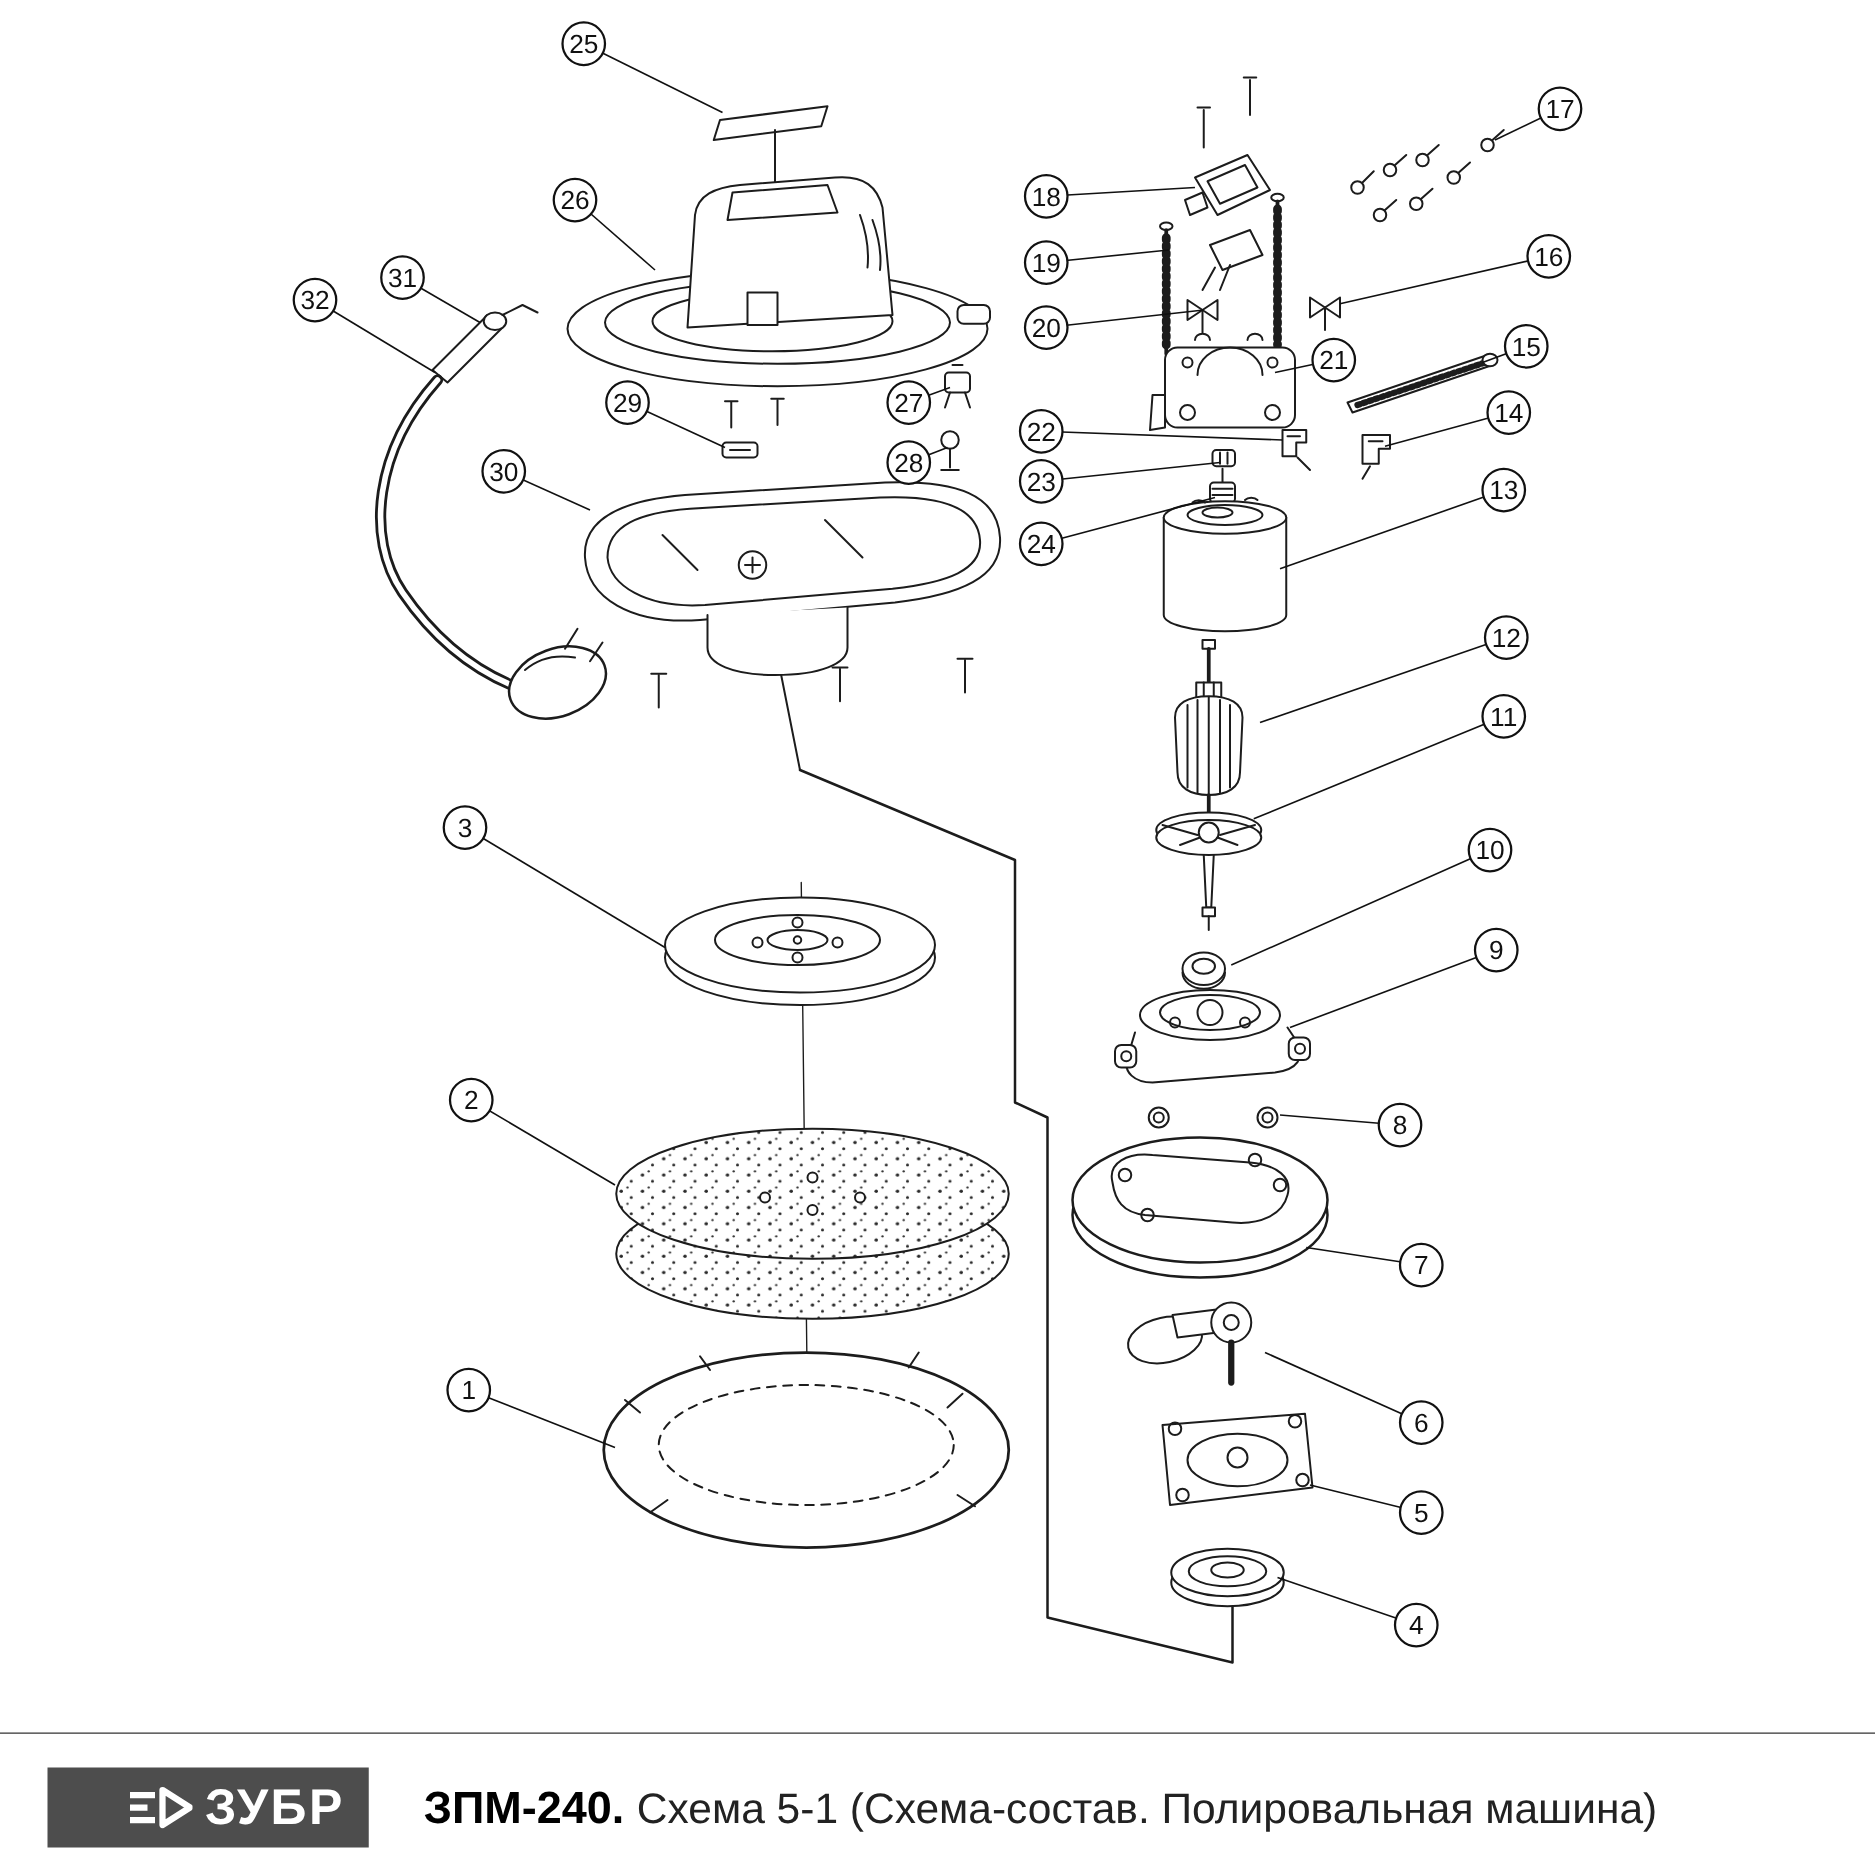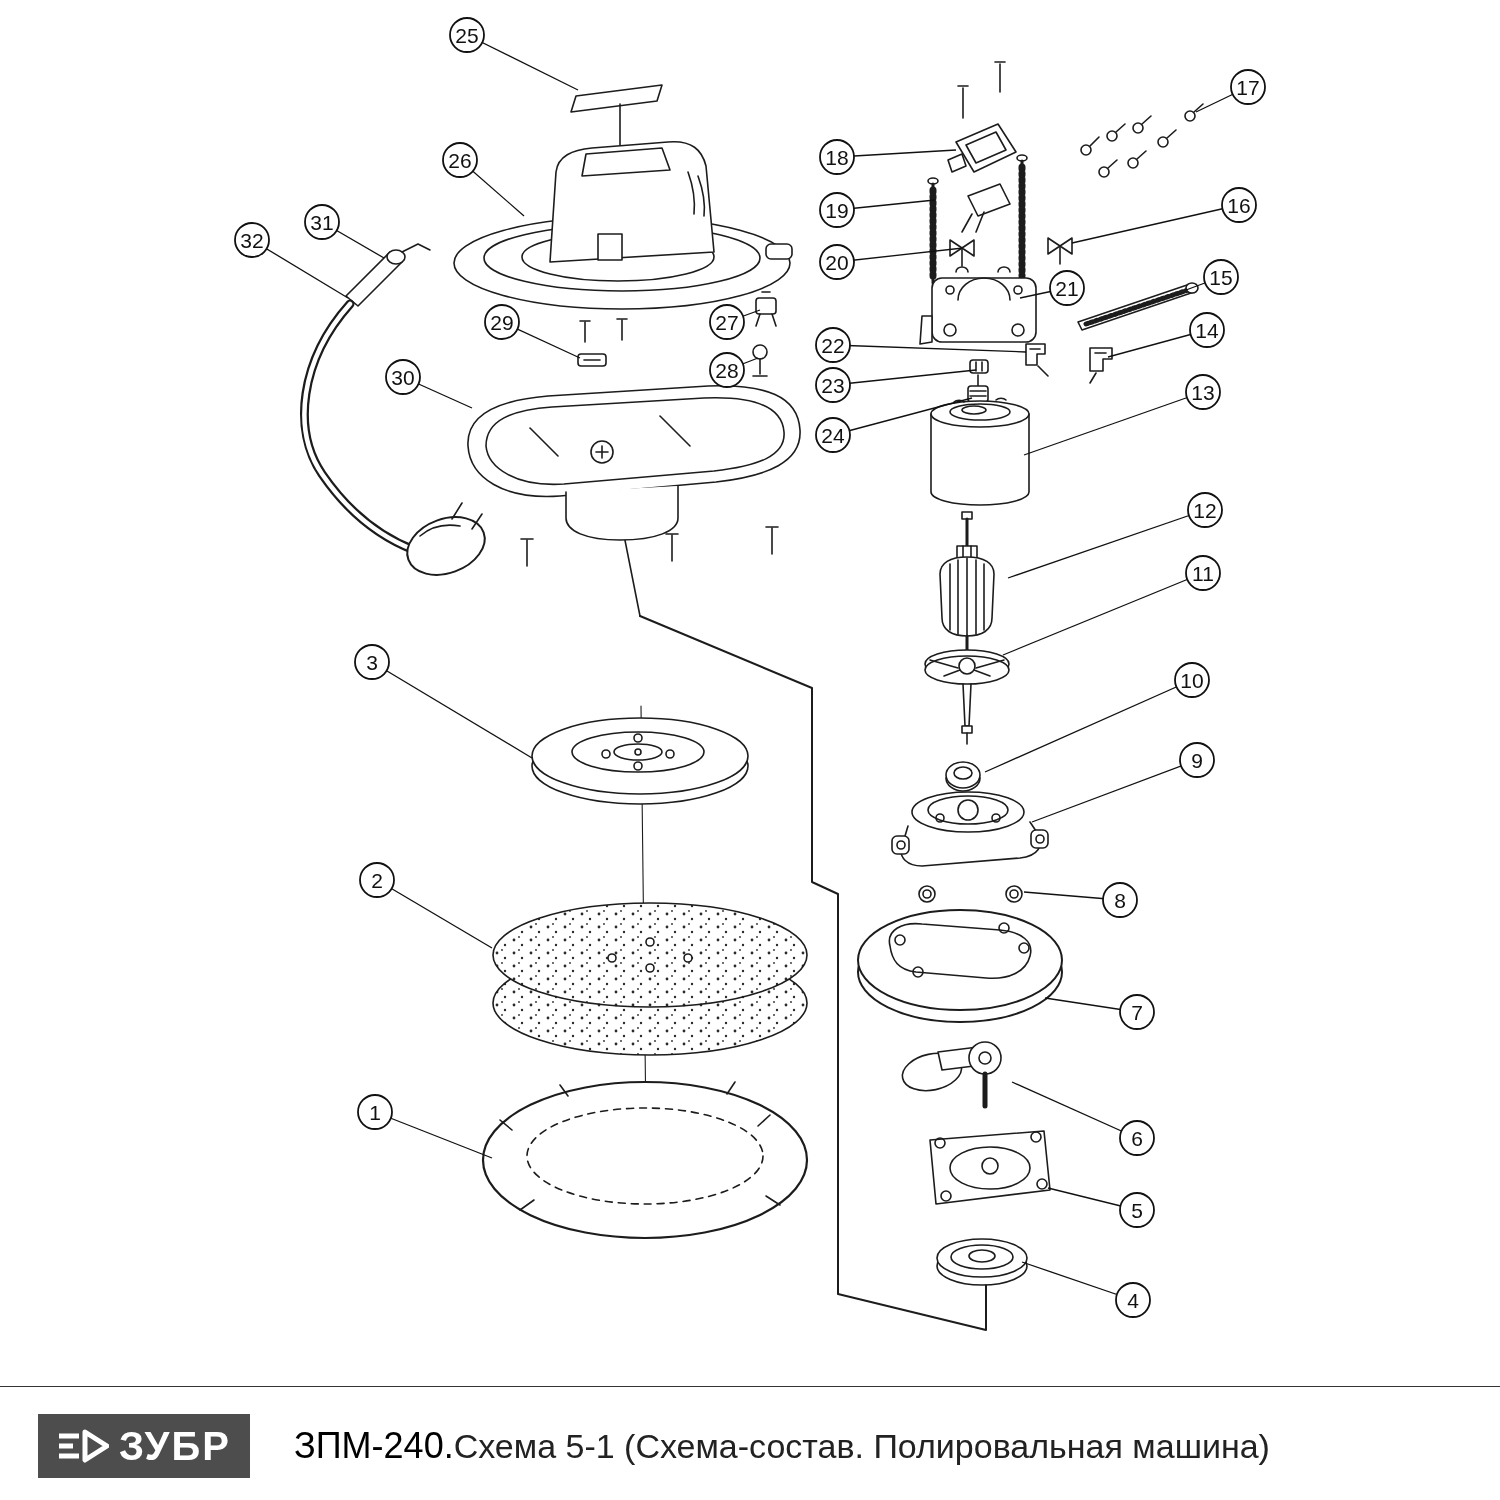--- a/index.html
+++ b/index.html
@@ -11,25 +11,25 @@
   
   #drawing{stroke:#1c1c1c;stroke-width:1.6;fill:none;stroke-linejoin:round;stroke-linecap:round;}
   .leader{stroke:#111;stroke-width:1.3;fill:none;}
   .bubble{fill:#fff;stroke:#111;stroke-width:1.8;}
   .bubble-num{fill:#111;stroke:none;font-size:21px;font-family:"Liberation Sans",sans-serif;text-anchor:middle;}
   
   .footer-rule{position:absolute;left:0;top:1386px;width:1500px;height:0;border-top:1.5px solid #333;}
   .footer-row{position:absolute;left:38px;top:1414px;right:30px;display:flex;align-items:center;gap:44px;}
   .brand-badge{
     width:212px;height:64px;background:#4d4d4d;display:flex;align-items:center;
-    justify-content:center;gap:10px;flex:0 0 auto;
+    justify-content:center;gap:10px;flex:0 0 auto;padding-left:45px;
   }
   .brand-text{color:#fff;font-size:40px;font-weight:700;letter-spacing:2px;line-height:1;}
   .footer-title{color:#1a1a1a;font-size:34px;white-space:nowrap;}
-  .footer-title .model{font-weight:400;font-size:36px;color:#000;}
+  .footer-title .model{font-weight:700;font-size:36px;color:#000;margin-right:10px;}
   .footer-title .subtitle{font-weight:400;color:#222;}
 </style>
 </head>
 <body>
 
 <svg id="stage" width="1500" height="1500" viewBox="0 0 1500 1500" xmlns="http://www.w3.org/2000/svg">
 
   <defs>
     <pattern id="speck" width="17" height="13" patternUnits="userSpaceOnUse">
       <rect width="17" height="13" fill="#ffffff"></rect>

